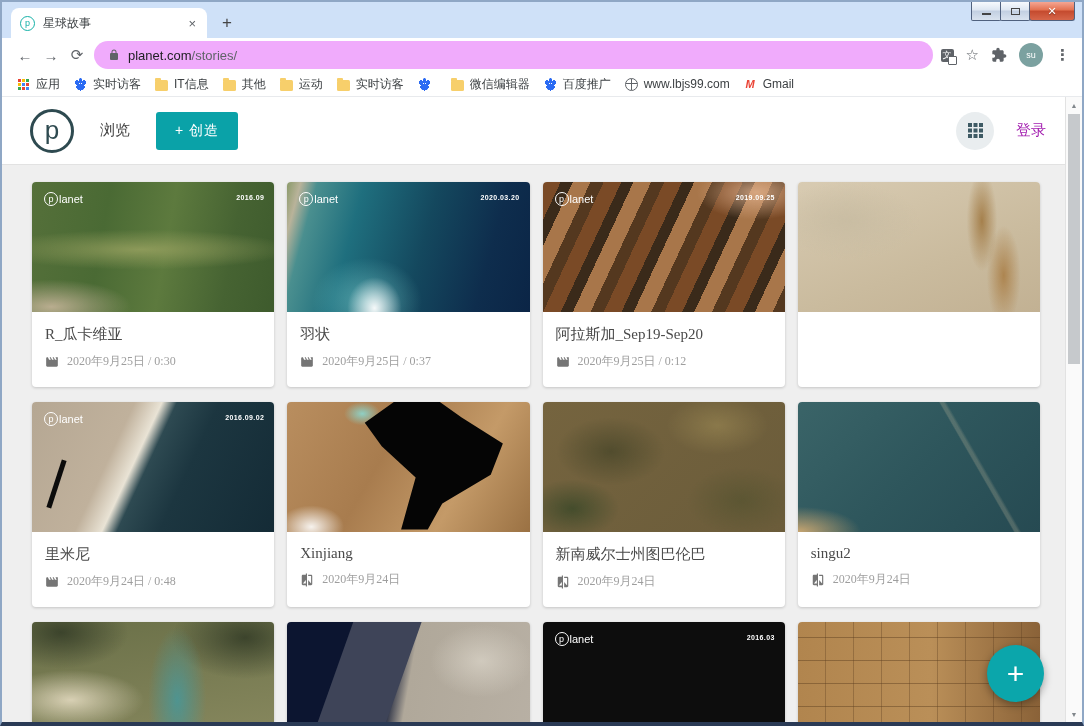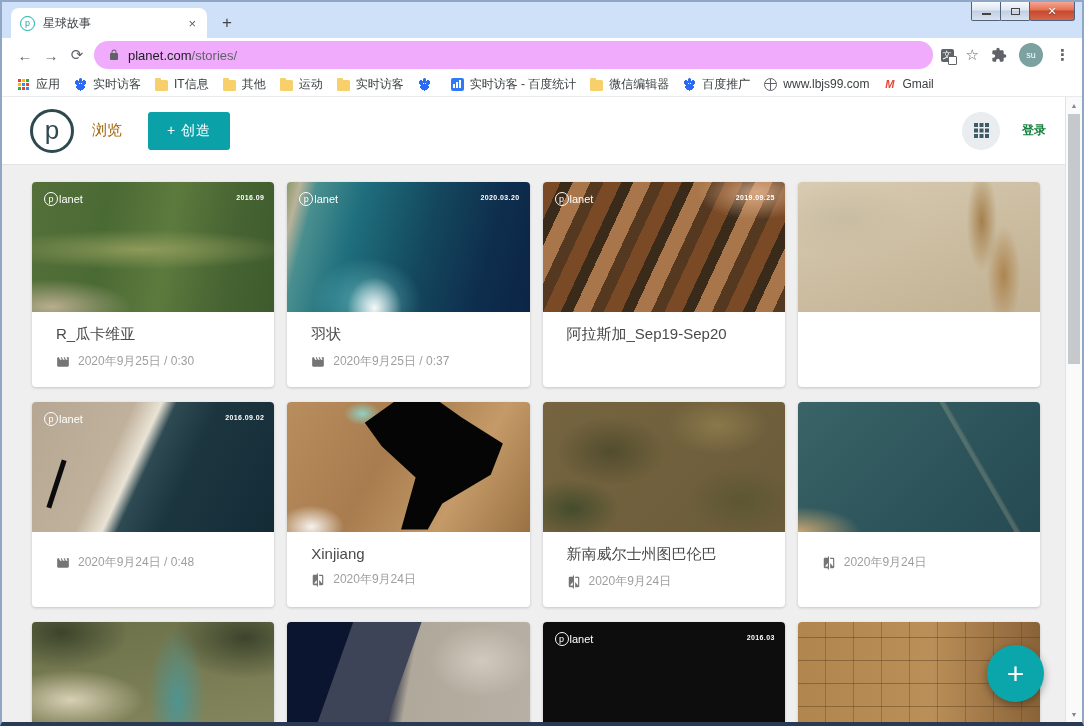--- a/index.html
+++ b/index.html
@@ -57,35 +57,35 @@
     background-size:2px 4px,2px 6px,2px 8px; background-position:2.5px 6.5px,5.5px 4.5px,8.5px 2.5px; background-repeat:no-repeat; background-color:#3079f6; }
   .bmic[data-ic="globe"] { border:1.3px solid #5f6368; border-radius:50%;
     background-image:linear-gradient(#5f6368,#5f6368),linear-gradient(#5f6368,#5f6368);
     background-size:100% 1.2px,1.2px 100%; background-position:center center; background-repeat:no-repeat; }
   .bmic[data-ic="gmail"]::before { content:"M"; color:#ea4335; font-weight:bold; font-size:11px; line-height:13px; display:block; text-align:center; }
 
   
   .page { position:absolute; top:95px; left:0; right:0; bottom:0; background:#efefef; overflow:hidden; }
   .phead { height:68px; background:#fff; display:flex; align-items:center; padding:0 36px 0 28px; border-bottom:1px solid #e2e2e2; }
   .plogo { width:44px; height:44px; border:3px solid #2e4a50; border-radius:50%; color:#2e4a50; font-size:26px; display:flex; align-items:center; justify-content:center; font-style:normal; }
-  .browse { margin-left:18px; color:#a16207; font-size:15px; }
+  .browse { margin-left:26px; color:#404040; font-size:15px; }
   .create-btn { margin-left:26px; background:#0aa2a8; color:#fff; font-size:14px; border:none; border-radius:3px; padding:10px 19px; letter-spacing:1px; }
   .phead-right { margin-left:auto; display:flex; align-items:center; gap:22px; }
   .apps-circle { width:38px; height:38px; border-radius:50%; background:#e9edef; display:flex; align-items:center; justify-content:center; }
   .grid9 { width:4px; height:4px; background:#3e5a64; color:#3e5a64; box-shadow:5.5px 0,11px 0,0 5.5px,5.5px 5.5px,11px 5.5px,0 11px,5.5px 11px,11px 11px; margin:-11px 11px 0 0; }
-  .login { color:#15803d; font-size:12px;font-weight:bold; }
+  .login { color:#a21caf; font-size:15px; }
 
   .grid { display:grid; grid-template-columns:repeat(4,1fr); gap:15px 13px; padding:17px 42px 40px 30px; }
   .card { background:#fff; border-radius:4px; height:205px; box-shadow:0 1px 3px rgba(0,0,0,.18); overflow:hidden; }
   .thumb { position:relative; height:130px; }
   .brand { position:absolute; left:12px; top:10px; color:#fff; font-size:11px; display:flex; align-items:center; }
   .bp { width:14px; height:14px; border:1px solid #fff; border-radius:50%; display:inline-flex; align-items:center; justify-content:center; font-size:9px; font-style:normal; margin-right:1px; }
   .bp:empty, .br:empty { display:none; }
   .tdate { position:absolute; right:10px; top:12px; color:#fff; font-size:7px; font-weight:bold; letter-spacing:.4px; }
-  .cinfo { padding:13px 24px 0; }
+  .cinfo { padding:13px 13px 0;font-family:Liberation Serif, serif; }
   .ctitle { font-size:15px; color:#4a4a4a; }
   .cmeta { margin-top:9px; display:flex; align-items:center; gap:8px; color:#9e9e9e; font-size:12px; }
   .mi { width:14px; height:14px; fill:#757575; flex:none; }
 
   
   [data-thumb="t1"] { background:
     radial-gradient(ellipse 55% 35% at 8% 96%, #b9ad8f, rgba(185,173,143,0) 60%),
     radial-gradient(ellipse 90% 22% at 45% 52%, rgba(150,160,95,.85), rgba(150,160,95,0) 70%),
     linear-gradient(100deg,#55703a,#4a6a34 30%,#5d7a3e 55%,#466332 80%,#3e5b2d); }
   [data-thumb="t2"] { background:
@@ -214,24 +214,20 @@
       </span>
     <span class="bm">
         <i class="bmic" data-ic="folder"></i>
         <span>实时访客</span>
       </span>
     <span class="bm">
         <i class="bmic" data-ic="baidu"></i>
         <span></span>
       </span>
     <span class="bm">
-        <i class="bmic" data-ic="tongji"></i>
-        <span>实时访客 - 百度统计</span>
-      </span>
-    <span class="bm">
         <i class="bmic" data-ic="folder"></i>
         <span>微信编辑器</span>
       </span>
     <span class="bm">
         <i class="bmic" data-ic="baidu"></i>
         <span>百度推广</span>
       </span>
     <span class="bm">
         <i class="bmic" data-ic="globe"></i>
         <span>www.lbjs99.com</span>
@@ -301,39 +297,47 @@
       <div class="card">
         <div class="thumb" data-thumb="t3">
           <span class="brand">
               <i class="bp">p</i>
               <span class="br">lanet</span>
             </span>
           <span class="tdate">2019.09.25</span>
         </div>
         <div class="cinfo">
             <div class="ctitle">阿拉斯加_Sep19-Sep20</div>
+          <div class="cmeta" data-icon="movie">
+            <svg class="mi icon-movie" viewBox="0 0 24 24">
+                <path d="M18 4l2 4h-3l-2-4h-2l2 4h-3l-2-4H8l2 4H7L5 4H4c-1.1 0-2 .9-2 2v12c0 1.1.9 2 2 2h16c1.1 0 2-.9 2-2V4h-4z"></path>
+              </svg>
+
+            <span>2020年9月25日 / 0:12</span>
+          </div>
           </div>
       </div>
 
       <div class="card">
         <div class="thumb" data-thumb="t4">
           <span class="brand"></span>
           <span class="tdate"></span>
         </div>
       </div>
 
       <div class="card">
         <div class="thumb" data-thumb="t5">
           <span class="brand">
               <i class="bp">p</i>
               <span class="br">lanet</span>
             </span>
           <span class="tdate">2016.09.02</span>
         </div>
         <div class="cinfo">
+            <div class="ctitle">里米尼</div>
           <div class="cmeta" data-icon="movie">
             <svg class="mi icon-movie" viewBox="0 0 24 24">
                 <path d="M18 4l2 4h-3l-2-4h-2l2 4h-3l-2-4H8l2 4H7L5 4H4c-1.1 0-2 .9-2 2v12c0 1.1.9 2 2 2h16c1.1 0 2-.9 2-2V4h-4z"></path>
               </svg>
 
             <span>2020年9月24日 / 0:48</span>
           </div>
           </div>
       </div>
 
@@ -370,20 +374,21 @@
           </div>
           </div>
       </div>
 
       <div class="card">
         <div class="thumb" data-thumb="t8">
           <span class="brand"></span>
           <span class="tdate"></span>
         </div>
         <div class="cinfo">
+            <div class="ctitle">singu2</div>
           <div class="cmeta" data-icon="compare">
 
             <svg class="mi icon-compare" viewBox="0 0 24 24">
                 <path d="M10 3H5c-1.1 0-2 .9-2 2v14c0 1.1.9 2 2 2h5v2h2V1h-2v2zm0 15H5l5-6v6zm9-15h-5v2h5v13l-5-6v9h5c1.1 0 2-.9 2-2V5c0-1.1-.9-2-2-2z"></path>
               </svg>
             <span>2020年9月24日</span>
           </div>
           </div>
       </div>
 

